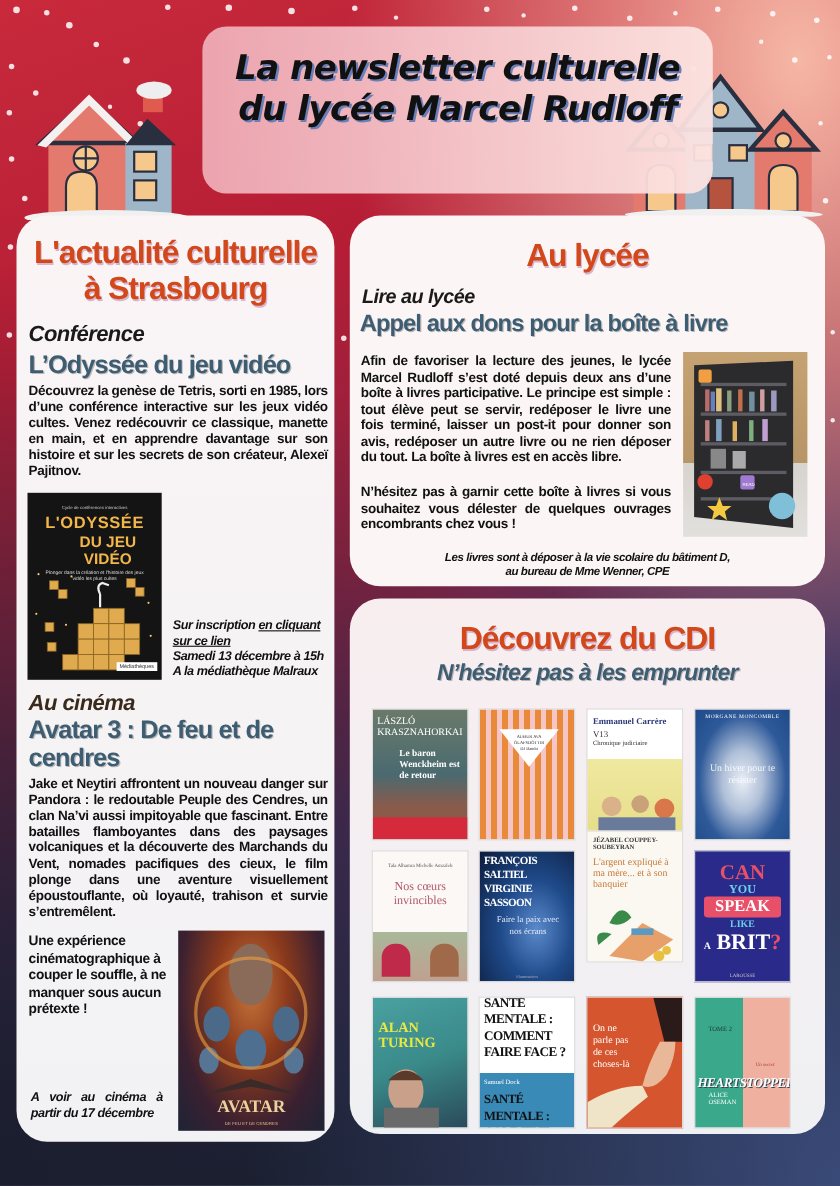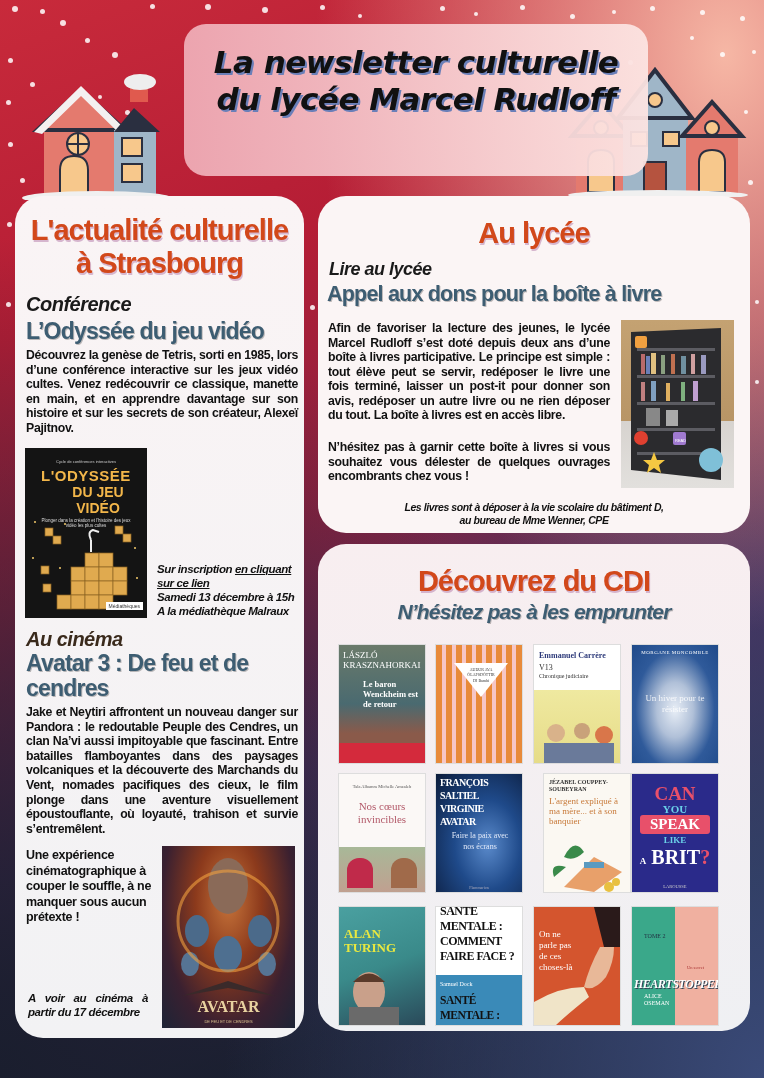--- a/index.html
+++ b/index.html
@@ -329,25 +329,25 @@
     <div class="t" style="top:48px;left:10px;right:10px;color:#fff;font-size:9px;line-height:11px;text-align:center;font-family:'Liberation Serif',serif;opacity:0.85;">Un hiver pour te résister</div>
   </div>
 
   <div class="book" style="left:20px;top:229px;background:linear-gradient(180deg,#fbf8f6 0%,#fbf8f6 62%,#a8b898 62%,#c0a090 100%);">
     <div class="t" style="top:10px;left:4px;right:4px;color:#555;font-size:4.5px;text-align:center;font-family:'Liberation Serif',serif;">Tala Alhamra   Michelle Amzaleb</div>
     <div class="t" style="top:26px;left:6px;right:6px;color:#b35a6a;font-size:11px;line-height:13px;text-align:center;font-family:'Liberation Serif',serif;">Nos cœurs invincibles</div>
     <div style="position:absolute;left:8px;bottom:4px;width:26px;height:30px;border-radius:12px 12px 0 0;background:#c02a4a;"></div>
     <div style="position:absolute;left:52px;bottom:4px;width:26px;height:30px;border-radius:12px 12px 0 0;background:#a06a4a;"></div>
   </div>
   <div class="book" style="left:117px;top:229px;background:radial-gradient(ellipse at 60% 60%,#5a8acb 0%,#1f4a8a 45%,#0b1b3a 100%);">
-    <div class="t" style="top:2px;left:4px;right:4px;color:#fff;font-weight:bold;font-size:10px;line-height:13px;letter-spacing:-0.5px;">FRANÇOIS SALTIEL VIRGINIE AVATAR</div>
+    <div class="t" style="top:2px;left:4px;right:4px;color:#fff;font-weight:bold;font-size:10px;line-height:13px;letter-spacing:-0.5px;">FRANÇOIS SALTIEL VIRGINIE SASSOON</div>
     <div class="t" style="top:56px;left:10px;right:8px;color:#e0e8f8;font-size:8px;line-height:11px;text-align:center;font-family:'Liberation Serif',serif;">Faire la paix avec nos écrans</div>
     <div class="t" style="bottom:2px;left:0;right:0;color:#aab;font-size:4px;text-align:center;">Flammarion</div>
   </div>
-  <div class="book" style="left:215px;top:229px;background:#fbf8f2;margin-left:10px;">
+  <div class="book" style="left:215px;top:211px;background:#fbf8f2;">
     <div class="t" style="top:5px;left:5px;right:5px;color:#333;font-weight:bold;font-size:6px;line-height:7px;">JÉZABEL COUPPEY-SOUBEYRAN</div>
     <div class="t" style="top:22px;left:5px;right:5px;color:#c87a3a;font-size:9px;line-height:10px;">L'argent expliqué à ma mère... et à son banquier</div>
     <svg viewBox="0 0 88 60" style="position:absolute;left:0;top:58px;width:88px;height:60px;">
         <polygon points="20,55 50,25 78,40 50,60" fill="#e8a06a"></polygon>
         <rect x="40" y="30" width="20" height="6" fill="#5a9ac0"></rect>
         <circle cx="65" cy="55" r="5" fill="#e8c040"></circle>
         <circle cx="72" cy="50" r="4" fill="#e8c040"></circle>
         <path d="M20,25 Q30,5 40,20 Q30,30 20,25" fill="#3a8a4a"></path>
         <path d="M10,45 Q5,30 22,35" fill="#3a8a4a"></path>
       </svg>

